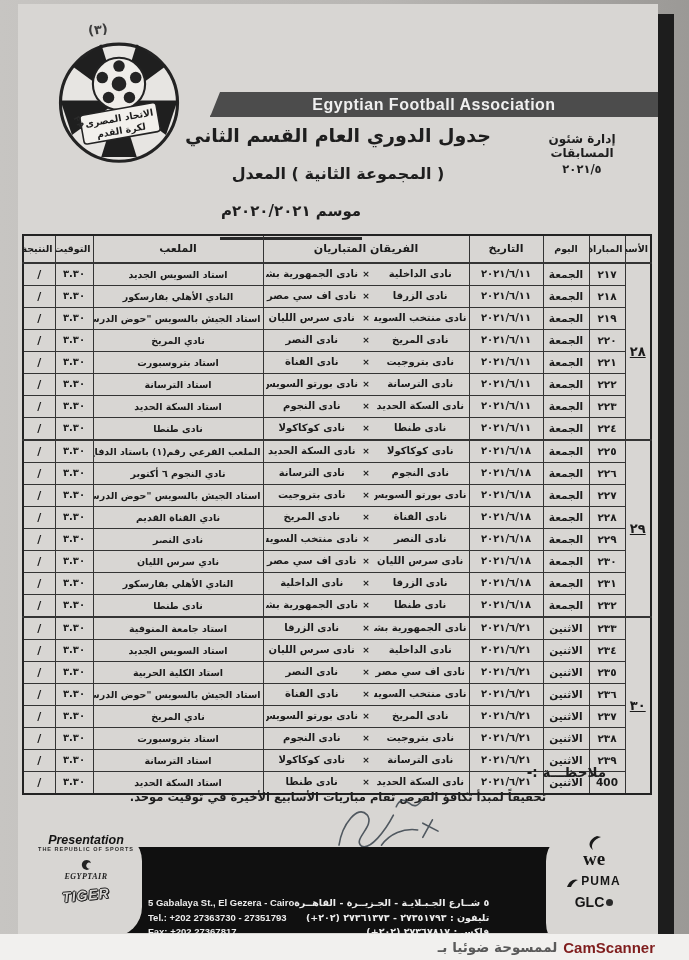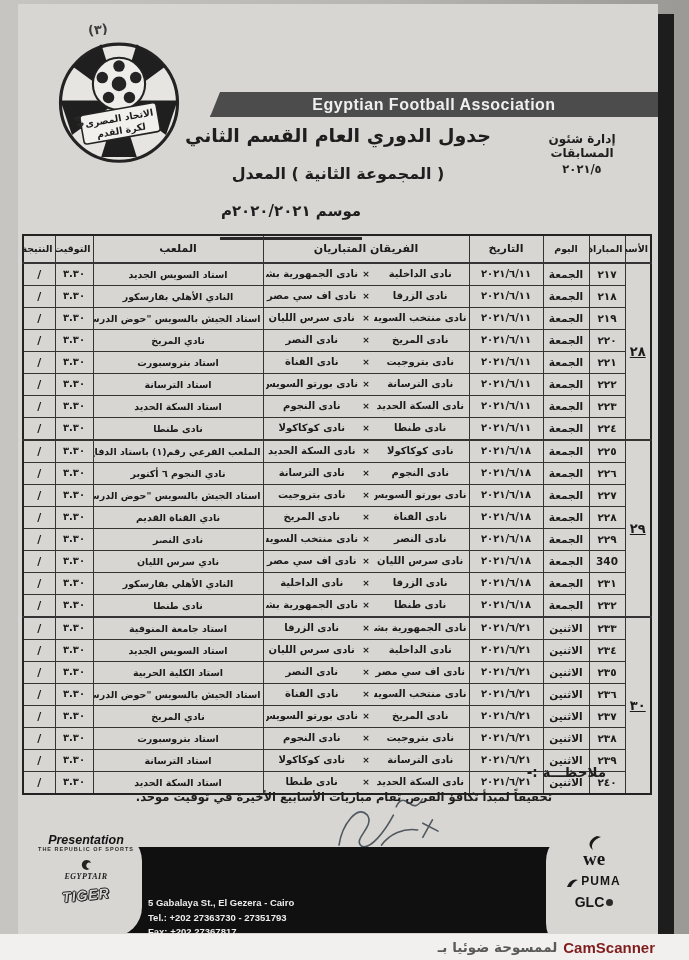--- a/index.html
+++ b/index.html
@@ -43,21 +43,21 @@
   .c-time{font-size:10px;}
   .c-result{font-size:11px;}
   .c-week{font-size:13px;font-weight:700;border-left-width:2px;text-decoration:underline;}
   .c-stadium{font-size:9.5px;}
   .teams-wrap{display:flex;align-items:center;}
   .teams-wrap .t1,.teams-wrap .t2{flex:1;text-align:center;font-size:10px;font-weight:700;white-space:nowrap;overflow:hidden;}
   .teams-wrap .vs{width:16px;text-align:center;font-size:9px;flex:0 0 auto;}
   tr.group-start td{border-top-width:2.5px;}
   
   .note-label{position:absolute;right:52px;top:760px;font-size:13.5px;font-weight:700;}
-  .note-text{position:absolute;right:106px;top:786px;font-size:11.5px;font-weight:700;}
+  .note-text{position:absolute;right:112px;top:786px;font-size:11.5px;font-weight:700;}
   .signature{position:absolute;left:310px;top:788px;width:120px;height:56px;transform:rotate(-8deg);opacity:.85;}
   
   .footer-band{position:absolute;left:12px;right:16px;top:843px;height:86px;background:#101010;border-radius:20px;}
   .tab{position:absolute;background:#d8d6d3;z-index:2;}
   .tab-left{left:0;top:-16px;width:112px;height:104px;border-radius:0 30px 30px 0;
     display:flex;flex-direction:column;align-items:center;justify-content:flex-start;padding-top:2px;}
   .tab-right{right:0;top:-16px;width:96px;height:118px;border-radius:30px 0 0 30px;
     display:flex;flex-direction:column;align-items:center;justify-content:flex-start;padding-top:4px;}
   .pres-1{font-size:12.5px;font-weight:700;font-style:italic;color:#131313;font-family:"Liberation Sans",sans-serif;}
   .pres-2{font-size:5.5px;font-weight:700;letter-spacing:1px;color:#2b2b2b;margin-top:-1px;font-family:"Liberation Sans",sans-serif;}
@@ -341,21 +341,21 @@
           <span class="t1">نادى النصر</span>
           <span class="vs">×</span>
           <span class="t2">نادى منتخب السويس</span>
         </div>
       </td>
       <td class="c-stadium">نادى النصر</td>
       <td class="c-time">٣.٣٠</td>
       <td class="c-result">/</td>
     </tr>
         <tr>
-      <td class="c-no">340</td>
+      <td class="c-no">٢٣٠</td>
       <td class="c-day">الجمعة</td>
       <td class="c-date">٢٠٢١/٦/١٨</td>
       <td class="c-teams">
         <div class="teams-wrap">
           <span class="t1">نادى سرس الليان</span>
           <span class="vs">×</span>
           <span class="t2">نادى اف سي مصر</span>
         </div>
       </td>
       <td class="c-stadium">نادي سرس الليان</td>
@@ -492,21 +492,21 @@
           <span class="t1">نادى الترسانة</span>
           <span class="vs">×</span>
           <span class="t2">نادى كوكاكولا</span>
         </div>
       </td>
       <td class="c-stadium">استاد الترسانة</td>
       <td class="c-time">٣.٣٠</td>
       <td class="c-result">/</td>
     </tr>
         <tr>
-      <td class="c-no">٢٤٠</td>
+      <td class="c-no">400</td>
       <td class="c-day">الاثنين</td>
       <td class="c-date">٢٠٢١/٦/٢١</td>
       <td class="c-teams">
         <div class="teams-wrap">
           <span class="t1">نادى السكة الحديد</span>
           <span class="vs">×</span>
           <span class="t2">نادى طنطا</span>
         </div>
       </td>
       <td class="c-stadium">استاد السكة الحديد</td>
@@ -558,20 +558,25 @@
       </div>
     </div>
 
     <div class="band-center">
       <div class="addr-row">
         <div class="addr-en">
           <div>5 Gabalaya St., El Gezera - Cairo</div>
           <div>Tel.: +202 27363730 - 27351793</div>
           <div>Fax: +202 27367817</div>
         </div>
+        <div class="addr-ar">
+          <div>٥ شــارع الجـبـلايـة - الجـزيــرة - القاهــرة</div>
+          <div>تليفون : ٢٧٣٥١٧٩٣ - ٢٧٣٦١٣٧٣ (٢٠٢+)</div>
+          <div>فاكس : ٢٧٣٦٧٨١٧ (٢٠٢+)</div>
+        </div>
       </div>
       <div class="website">www.efa.com.eg</div>
     </div>
   </div>
 </div>
 
 <div class="scan-strip">
   <span class="ar">لممسوحة ضوئيا بـ</span>
   <span class="en">CamScanner</span>
 </div>

